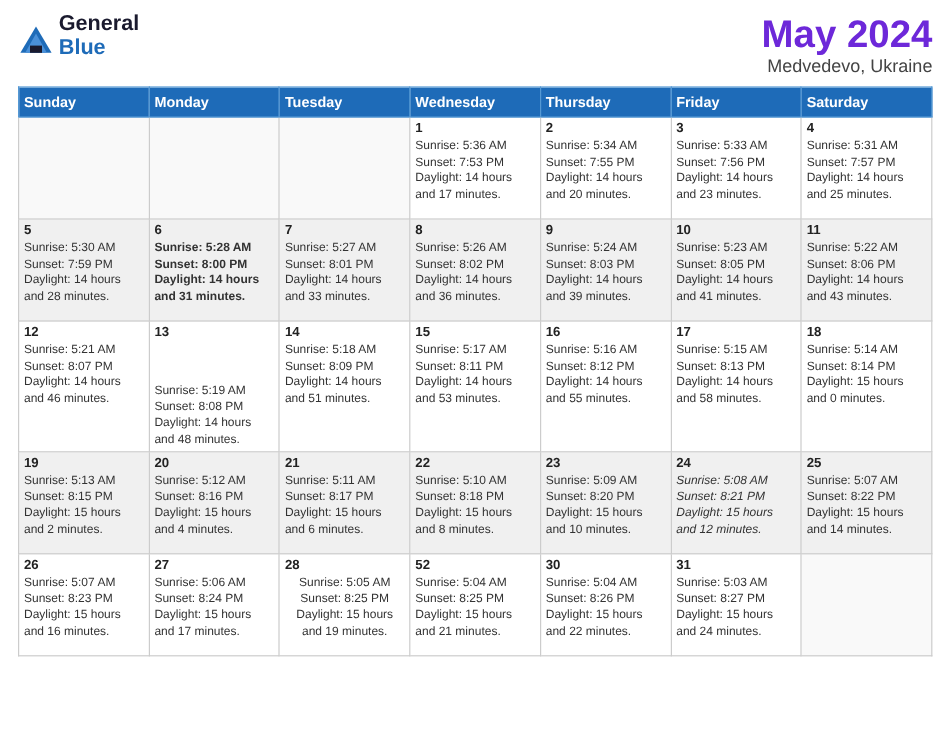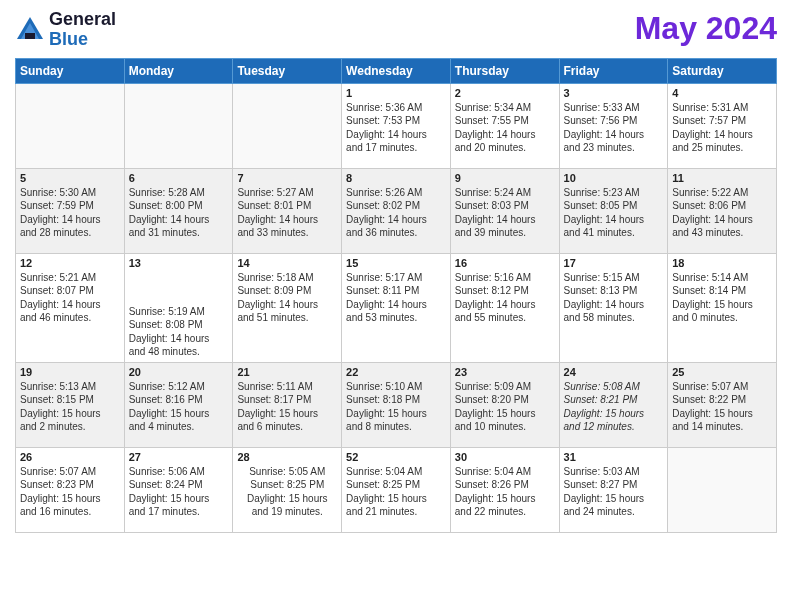--- a/index.html
+++ b/index.html
@@ -17,21 +17,21 @@
       padding: 10px 15px;
     }
     .header {
       display: flex;
       justify-content: space-between;
       align-items: flex-start;
       margin-bottom: 8px;
     }
     .logo {
       display: flex;
-      align-items: center;
+      align-items: flex-end;
       gap: 4px;
     }
     .logo-text {
       display: flex;
       flex-direction: column;
       line-height: 1.1;
     }
     .logo-icon {
       width: 30px;
       height: 30px;
@@ -101,20 +101,21 @@
         <polygon points="15,8 24,24 6,24" fill="#4a90d9"></polygon>
         <rect x="10" y="18" width="10" height="6" fill="#1a1a2e"></rect>
       </svg>
       <div class="logo-text">
         <span style="font-size:18px;font-weight:bold;color:#1a1a2e;">General</span>
         <span style="font-size:18px;font-weight:bold;color:#1e6bb8;">Blue</span>
       </div>
     </div>
     <div class="title-block">
       <div class="month-title">May 2024</div>
+      <div class="location">Medvedevo, Ukraine</div>
     </div>
   </div>
 
   <table class="calendar" id="cal-table">
     <thead>
       <tr id="header-row">
           <th>Sunday</th>
           <th>Monday</th>
           <th>Tuesday</th>
           <th>Wednesday</th>
@@ -160,21 +161,21 @@
         <tr class="row-shaded">
           <td>
             <div class="day-num">5</div>
             <div class="day-info" style="white-space: pre-line;">Sunrise: 5:30 AM
 Sunset: 7:59 PM
 Daylight: 14 hours
 and 28 minutes.</div>
           </td>
           <td>
             <div class="day-num">6</div>
-            <div class="day-info" style="white-space: pre-line;">Sunrise: 5:28 AM
+            <div class="day-info" style="white-space: pre-line; font-weight: bold;">Sunrise: 5:28 AM
 Sunset: 8:00 PM
 Daylight: 14 hours
 and 31 minutes.</div>
           </td>
           <td>
             <div class="day-num">7</div>
             <div class="day-info" style="white-space: pre-line;">Sunrise: 5:27 AM
 Sunset: 8:01 PM
 Daylight: 14 hours
 and 33 minutes.</div>

